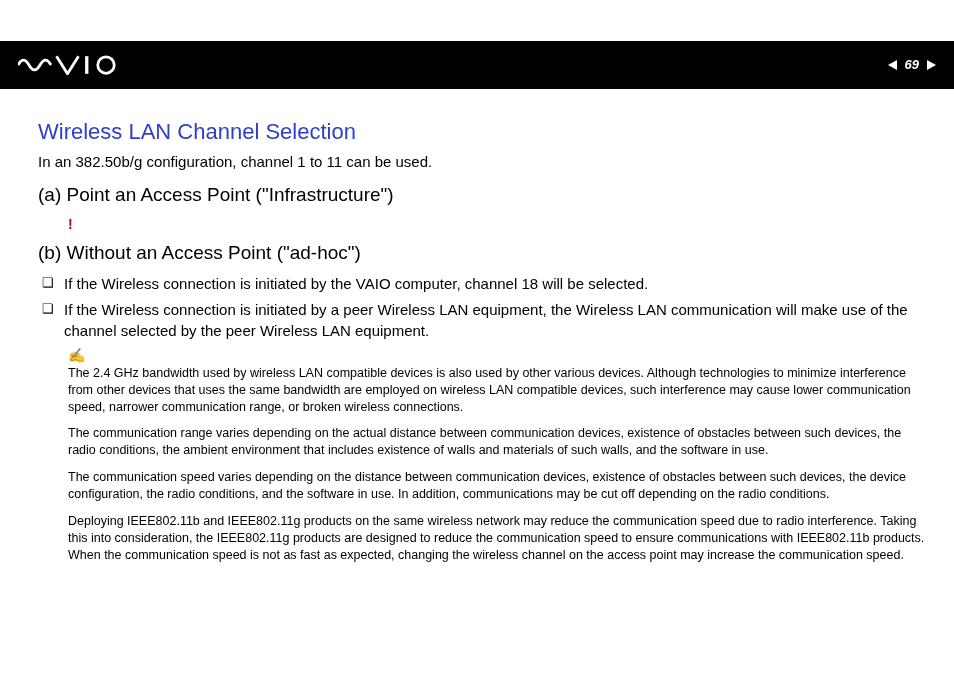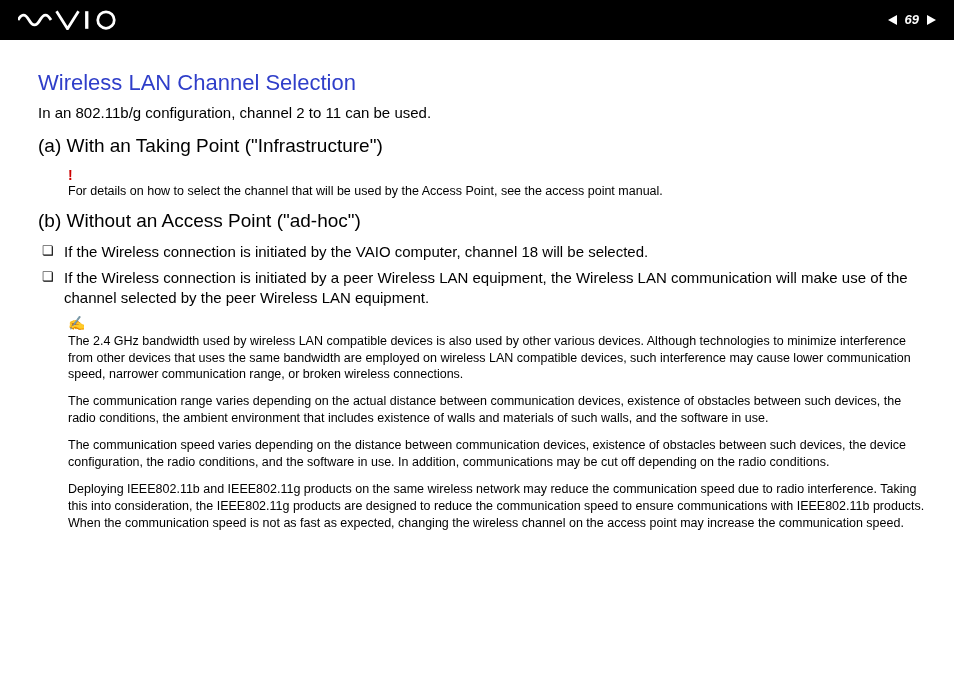--- a/index.html
+++ b/index.html
@@ -3,25 +3,26 @@
 <meta charset="utf-8">
 <style>
   * { box-sizing: border-box; }
   html, body { margin: 0; padding: 0; font-family: Arial, Helvetica, sans-serif; color: #000; }
   .page { width: 954px; height: 674px; background: #fff; position: relative; }
 
   
   .header {
     background: #000;
     color: #fff;
-    height: 40px;
+    height: 48px;
     display: flex;
     align-items: center;
     justify-content: space-between;
     padding: 0 18px 0 18px;
+    margin-top: 41px;
   }
   .logo { display: flex; align-items: center; }
   .logo svg { height: 20px; }
   .header-right { text-align: right; font-size: 12px; line-height: 1.2; }
   .pagenav { display: flex; align-items: center; justify-content: flex-end; gap: 4px; }
   .pagenav .arrow { width: 0; height: 0; }
   .arrow-left { border-top: 5px solid transparent; border-bottom: 5px solid transparent; border-right: 9px solid #fff; }
   .arrow-right { border-top: 5px solid transparent; border-bottom: 5px solid transparent; border-left: 9px solid #fff; }
   .page-num { font-style: italic; font-weight: bold; font-size: 13px; padding: 0 4px;}
   .header-sub { font-weight: bold; font-size: 13px; }
@@ -74,26 +75,25 @@
       <div class="pagenav">
         <span class="arrow arrow-left"></span>
         <span class="page-num">69</span>
         <span class="arrow arrow-right"></span>
       </div>
     </div>
   </div>
 
   <div class="content">
     <h2 class="title">Wireless LAN Channel Selection</h2>
-    <p class="intro">In an 802.11b/g configuration, channel 2 to 11 can be used.</p>
+    <p class="intro">In an 382.50b/g configuration, channel 1 to 11 can be used.</p>
 
-    <h3 class="subhead">(a) With an Taking Point ("Infrastructure")</h3>
+    <h3 class="subhead">(a) Point an Access Point ("Infrastructure")</h3>
     <div class="note-block">
       <span class="warn-icon">!</span>
-      <p class="note-text">For details on how to select the channel that will be used by the Access Point, see the access point manual.</p>
     </div>
 
     <h3 class="subhead">(b) Without an Access Point ("ad-hoc")</h3>
     <ul class="bullets">
       <li>If the Wireless connection is initiated by the VAIO computer, channel 18 will be selected.</li>
       <li>If the Wireless connection is initiated by a peer Wireless LAN equipment, the Wireless LAN communication will make use of the channel selected by the peer Wireless LAN equipment.</li>
     </ul>
     <div class="note-block">
       <span class="note-icon">✍</span>
       <p class="note-text">The 2.4 GHz bandwidth used by wireless LAN compatible devices is also used by other various devices. Although technologies to minimize interference from other devices that uses the same bandwidth are employed on wireless LAN compatible devices, such interference may cause lower communication speed, narrower communication range, or broken wireless connections.</p>

